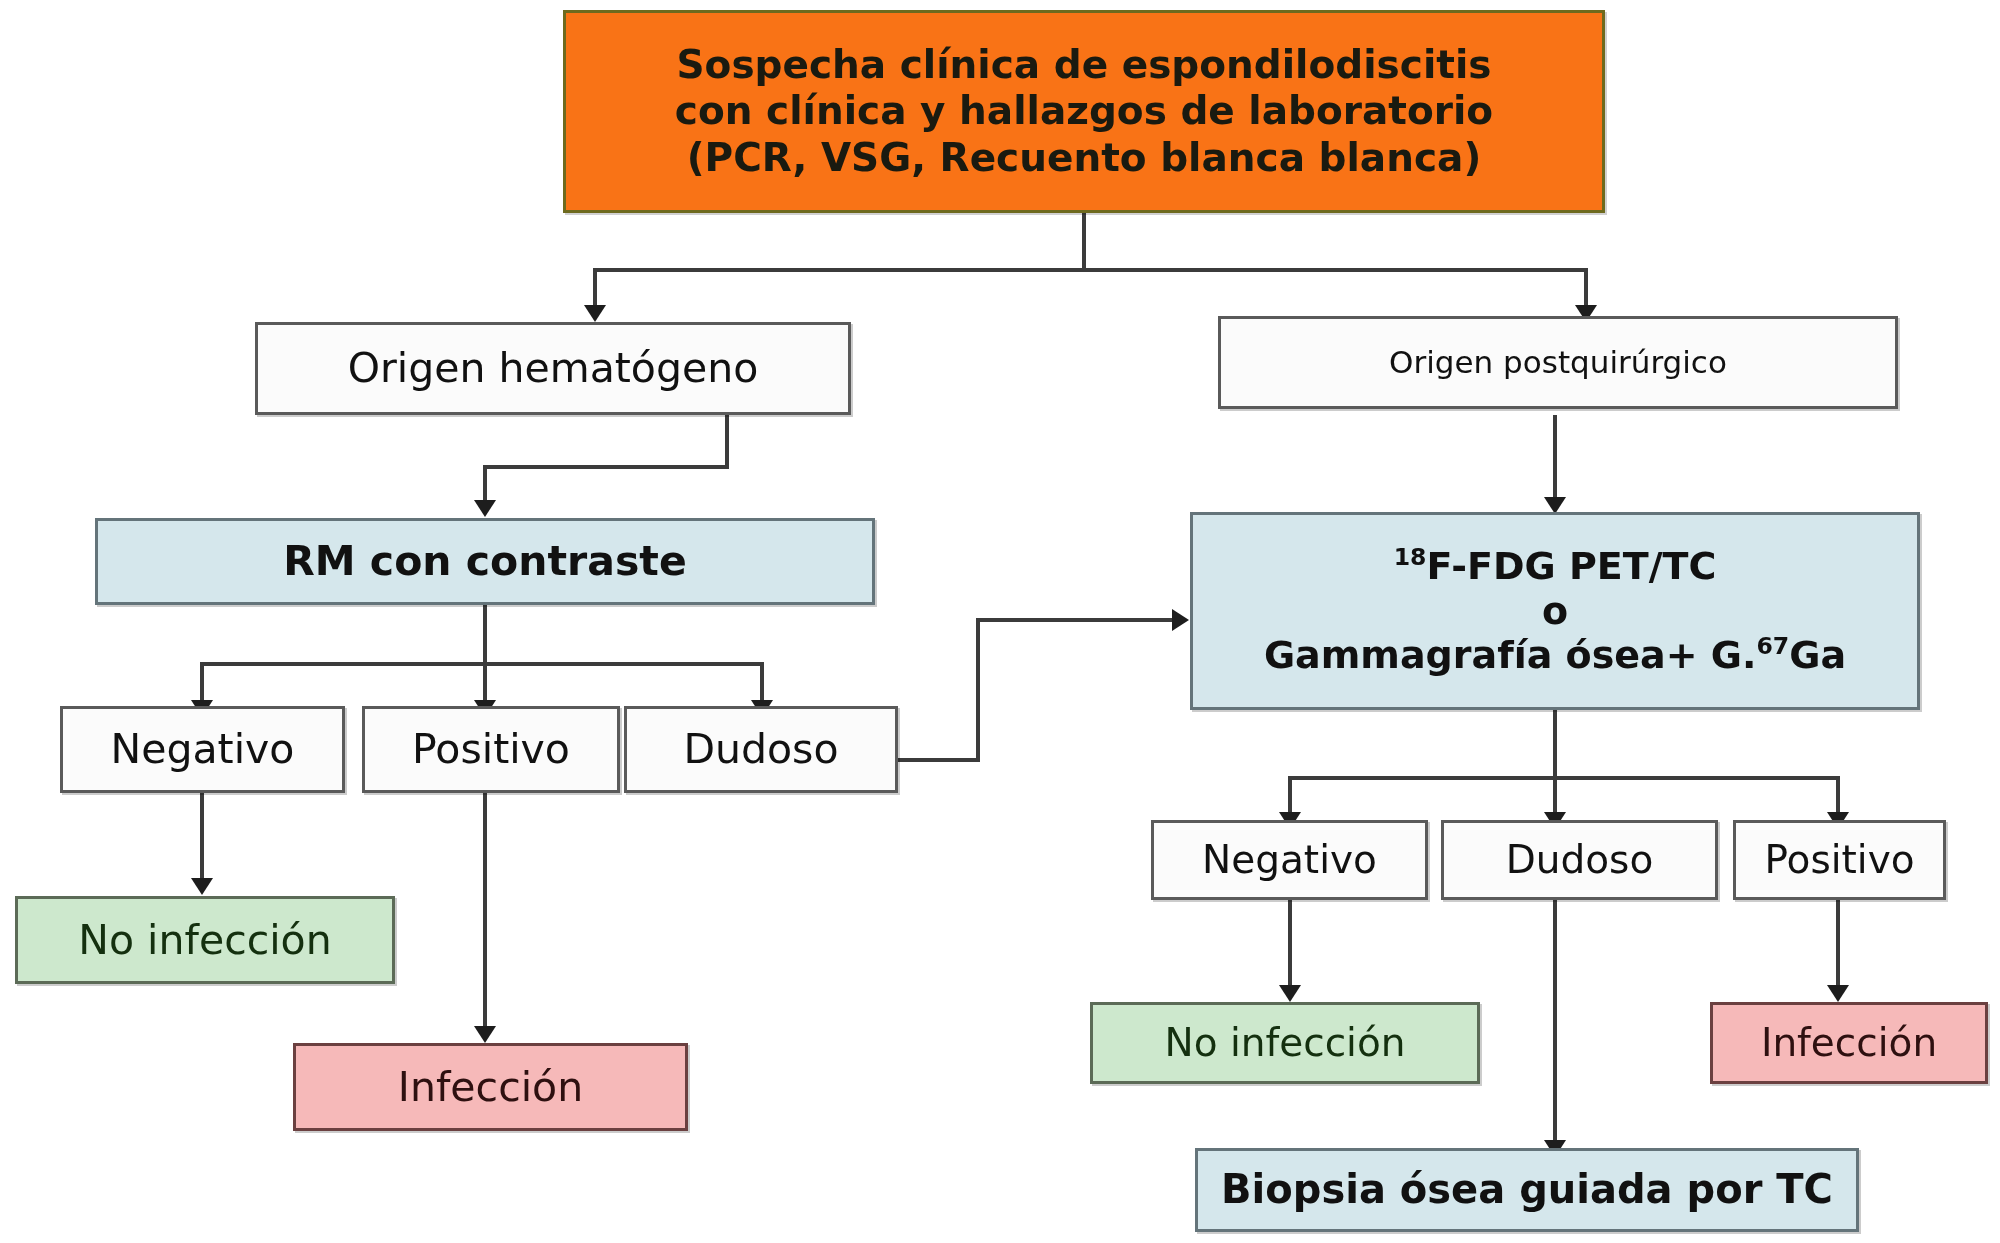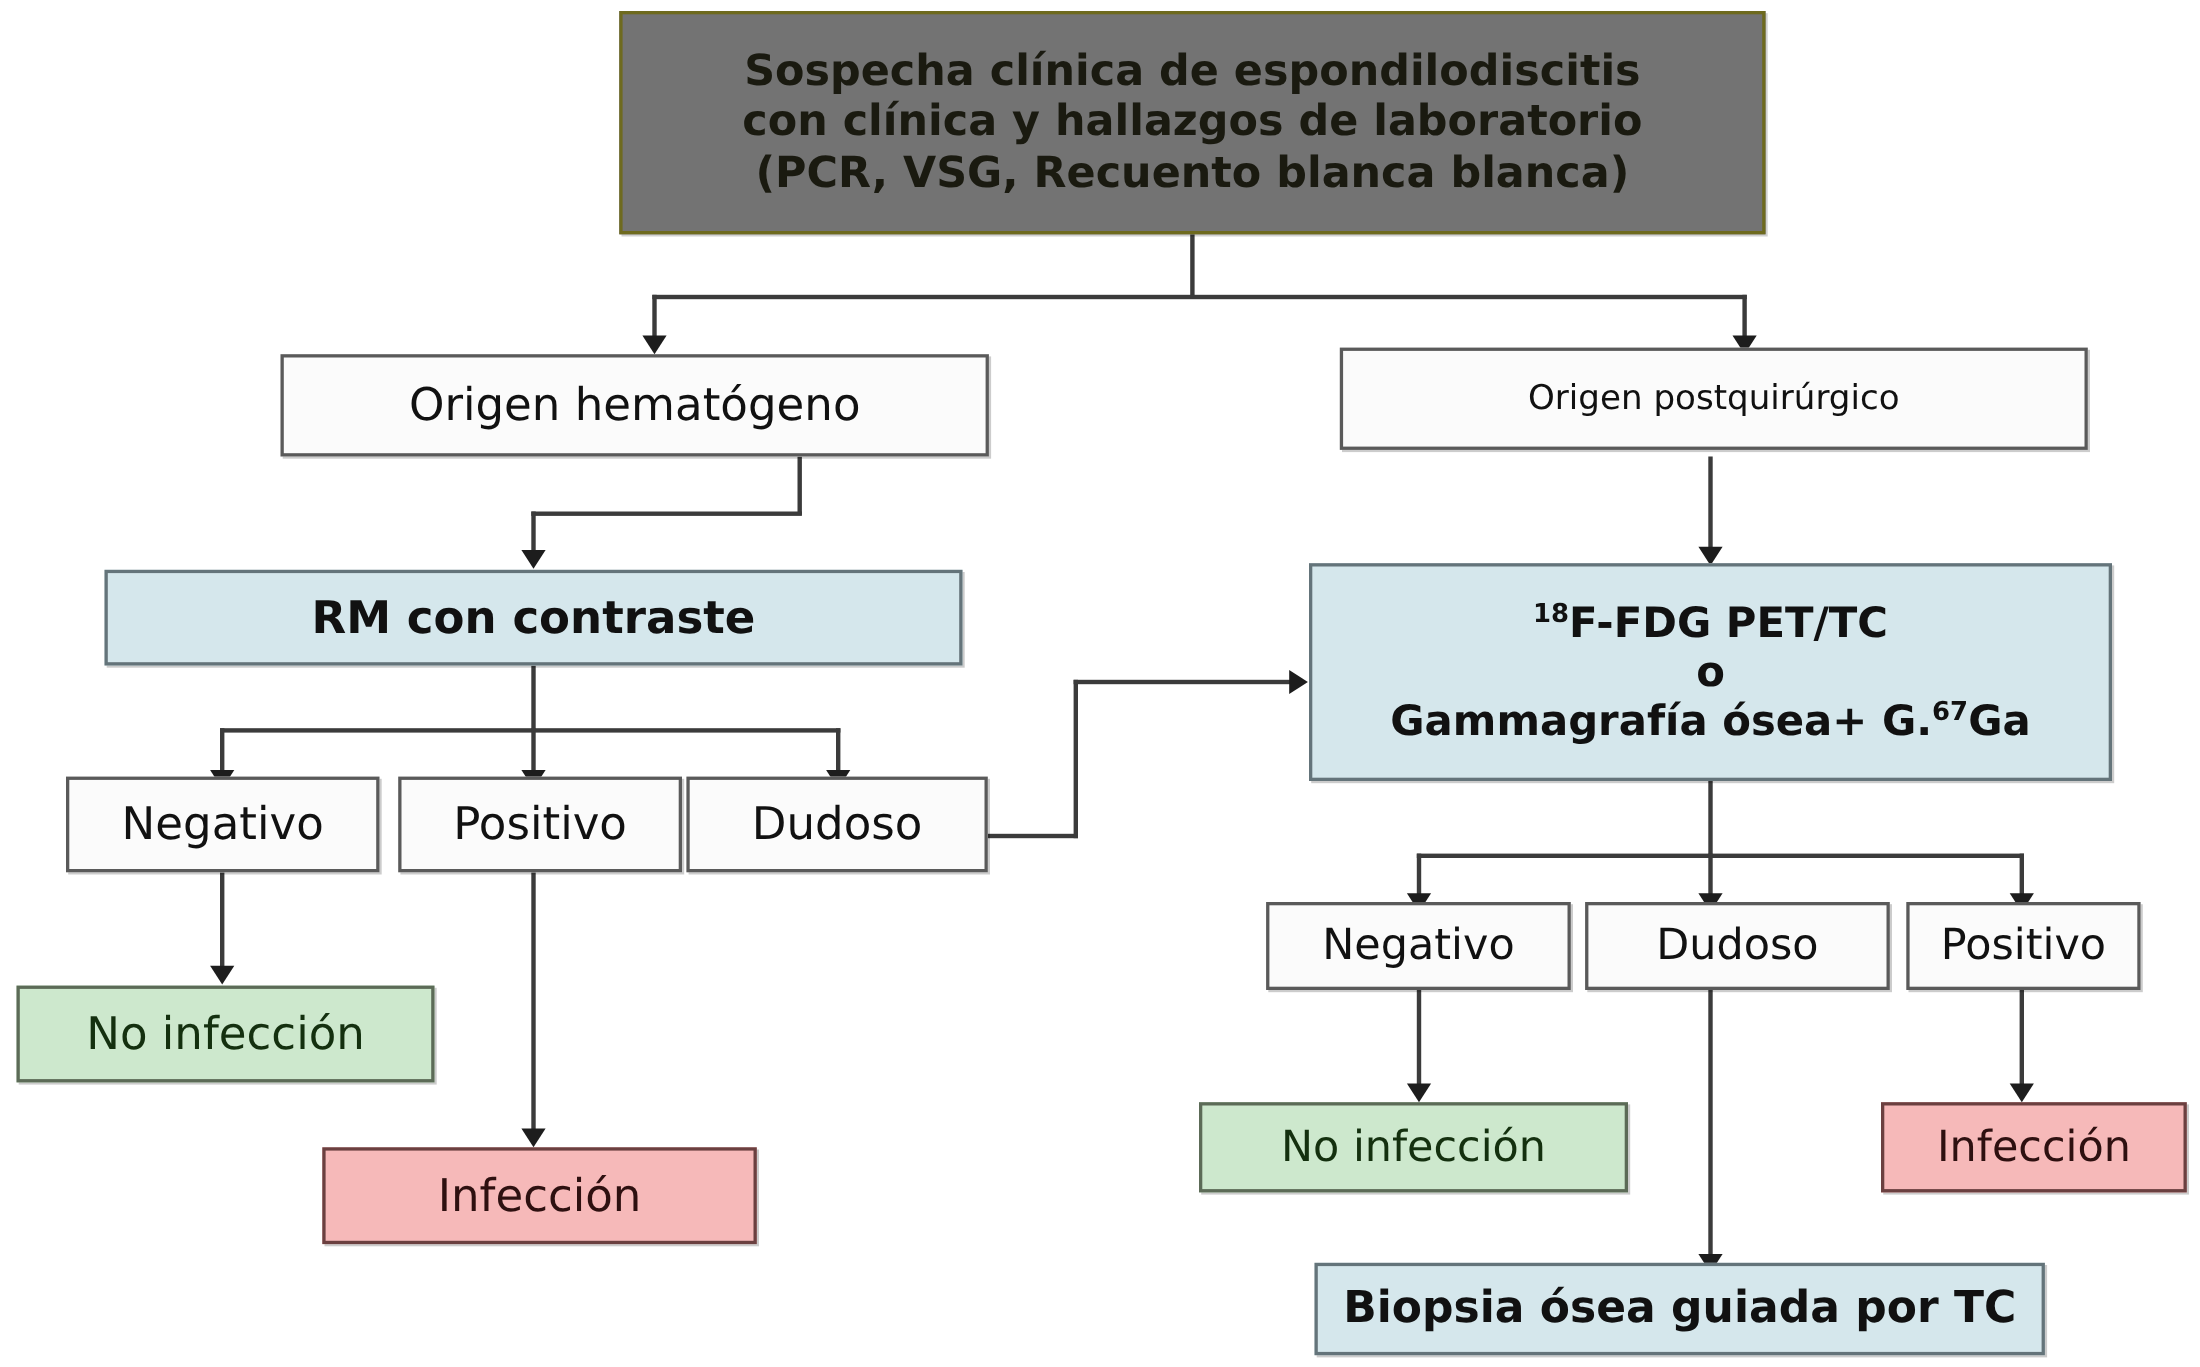--- a/index.html
+++ b/index.html
@@ -22,21 +22,21 @@
     box-sizing: border-box;
     display: flex;
     align-items: center;
     justify-content: center;
     text-align: center;
     line-height: 1.18;
     color: #111111;
   }
   
   .n-yellow {
-    background: #737373;
+    background: #f97316;
     border: 3px solid #6e6a1e;
     font-weight: bold;
     color: #1a1a10;
     box-shadow: 2px 2px 0 rgba(0,0,0,0.18);
   }
   .n-white {
     background: #fbfbfb;
     border: 3px solid #5a5a5a;
     font-weight: normal;
     box-shadow: 2px 2px 0 rgba(0,0,0,0.20);
@@ -144,21 +144,21 @@
   <div class="arrow-down" style="left:1544px; top:1140px;"></div>
 
   <div class="node n-yellow" style="left:563px; top:10px; width:1042px; height:203px; font-size:39px; padding:6px 14px;">
     <span>
       <span class="lbl">Sospecha clínica de espondilodiscitis</span>
       <span class="lbl">con clínica y hallazgos de laboratorio</span>
       <span class="lbl">(PCR, VSG, Recuento blanca blanca)</span>
     </span>
   </div>
 
-  <div class="node n-white" style="left:255px; top:322px; width:644px; height:93px; font-size:41px;">
+  <div class="node n-white" style="left:255px; top:322px; width:596px; height:93px; font-size:41px;">
     <span class="lbl">Origen hematógeno</span>
   </div>
 
   <div class="node n-white" style="left:1218px; top:316px; width:680px; height:93px; font-size:31px;">
     <span class="lbl">Origen postquirúrgico</span>
   </div>
 
   <div class="node n-blue" style="left:95px; top:518px; width:780px; height:87px; font-size:41px;">
     <span class="lbl">RM con contraste</span>
   </div>

